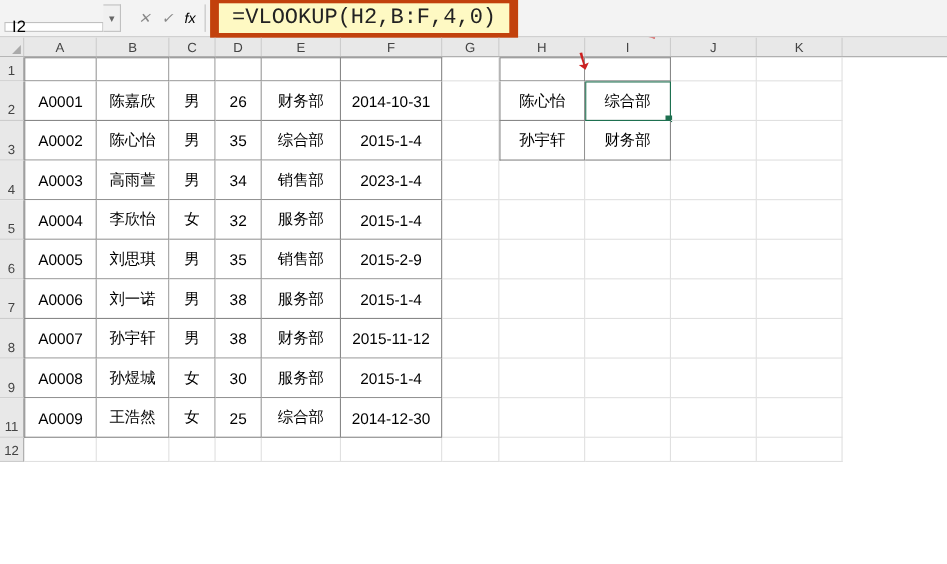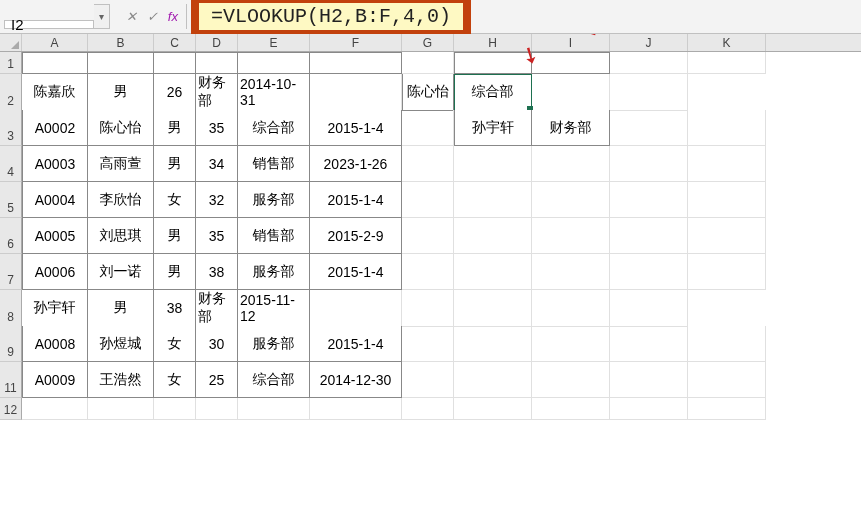--- a/index.html
+++ b/index.html
@@ -43,21 +43,21 @@
 .fb-btns {
   display: flex;
   align-items: center;
   gap: 10px;
   padding: 0 8px;
   color: #888;
   border-right: 1px solid #c0c0c0;
   margin: 4px 0;
 }
 .fb-btn { cursor: pointer; font-style: italic; }
-.fx { color: #a21caf; }
+.fx { color: #000000; }
 .formula-input {
   flex: 1;
   display: flex;
   align-items: center;
   padding: 2px 4px;
   position: relative;
 }
 .formula-box {
   border: 8px solid #c2410c;
   padding: 2px 12px;
@@ -232,20 +232,21 @@
       <div class="cell hdr tbl-cell tbl-top">入职日期</div>
       <div class="cell"></div>
       <div class="cell hdr tbl-cell tbl-top tbl-left">姓名</div>
       <div class="cell hdr tbl-cell tbl-top">部门</div>
       <div class="cell"></div>
       <div class="cell"></div>
     </div>
 
     <div class="row">
       <div class="row-head">2</div>
+      <div class="cell tbl-cell tbl-left">A0001</div>
       <div class="cell tbl-cell">陈嘉欣</div>
       <div class="cell tbl-cell">男</div>
       <div class="cell tbl-cell">26</div>
       <div class="cell tbl-cell">财务部</div>
       <div class="cell tbl-cell">2014-10-31</div>
       <div class="cell"></div>
       <div class="cell tbl-cell tbl-left">陈心怡</div>
       <div class="cell tbl-cell active-cell">综合部</div>
       <div class="cell"></div>
       <div class="cell"></div>
@@ -266,21 +267,21 @@
       <div class="cell"></div>
     </div>
 
     <div class="row">
       <div class="row-head">4</div>
       <div class="cell tbl-cell tbl-left">A0003</div>
       <div class="cell tbl-cell">高雨萱</div>
       <div class="cell tbl-cell">男</div>
       <div class="cell tbl-cell">34</div>
       <div class="cell tbl-cell">销售部</div>
-      <div class="cell tbl-cell">2023-1-26</div>
+      <div class="cell tbl-cell">2023-1-4</div>
       <div class="cell"></div>
       <div class="cell"></div>
       <div class="cell"></div>
       <div class="cell"></div>
       <div class="cell"></div>
     </div>
     <div class="row">
       <div class="row-head">5</div>
       <div class="cell tbl-cell tbl-left">A0004</div>
       <div class="cell tbl-cell">李欣怡</div>
@@ -317,20 +318,21 @@
       <div class="cell tbl-cell">服务部</div>
       <div class="cell tbl-cell">2015-1-4</div>
       <div class="cell"></div>
       <div class="cell"></div>
       <div class="cell"></div>
       <div class="cell"></div>
       <div class="cell"></div>
     </div>
     <div class="row">
       <div class="row-head">8</div>
+      <div class="cell tbl-cell tbl-left">A0007</div>
       <div class="cell tbl-cell">孙宇轩</div>
       <div class="cell tbl-cell">男</div>
       <div class="cell tbl-cell">38</div>
       <div class="cell tbl-cell">财务部</div>
       <div class="cell tbl-cell">2015-11-12</div>
       <div class="cell"></div>
       <div class="cell"></div>
       <div class="cell"></div>
       <div class="cell"></div>
       <div class="cell"></div>

